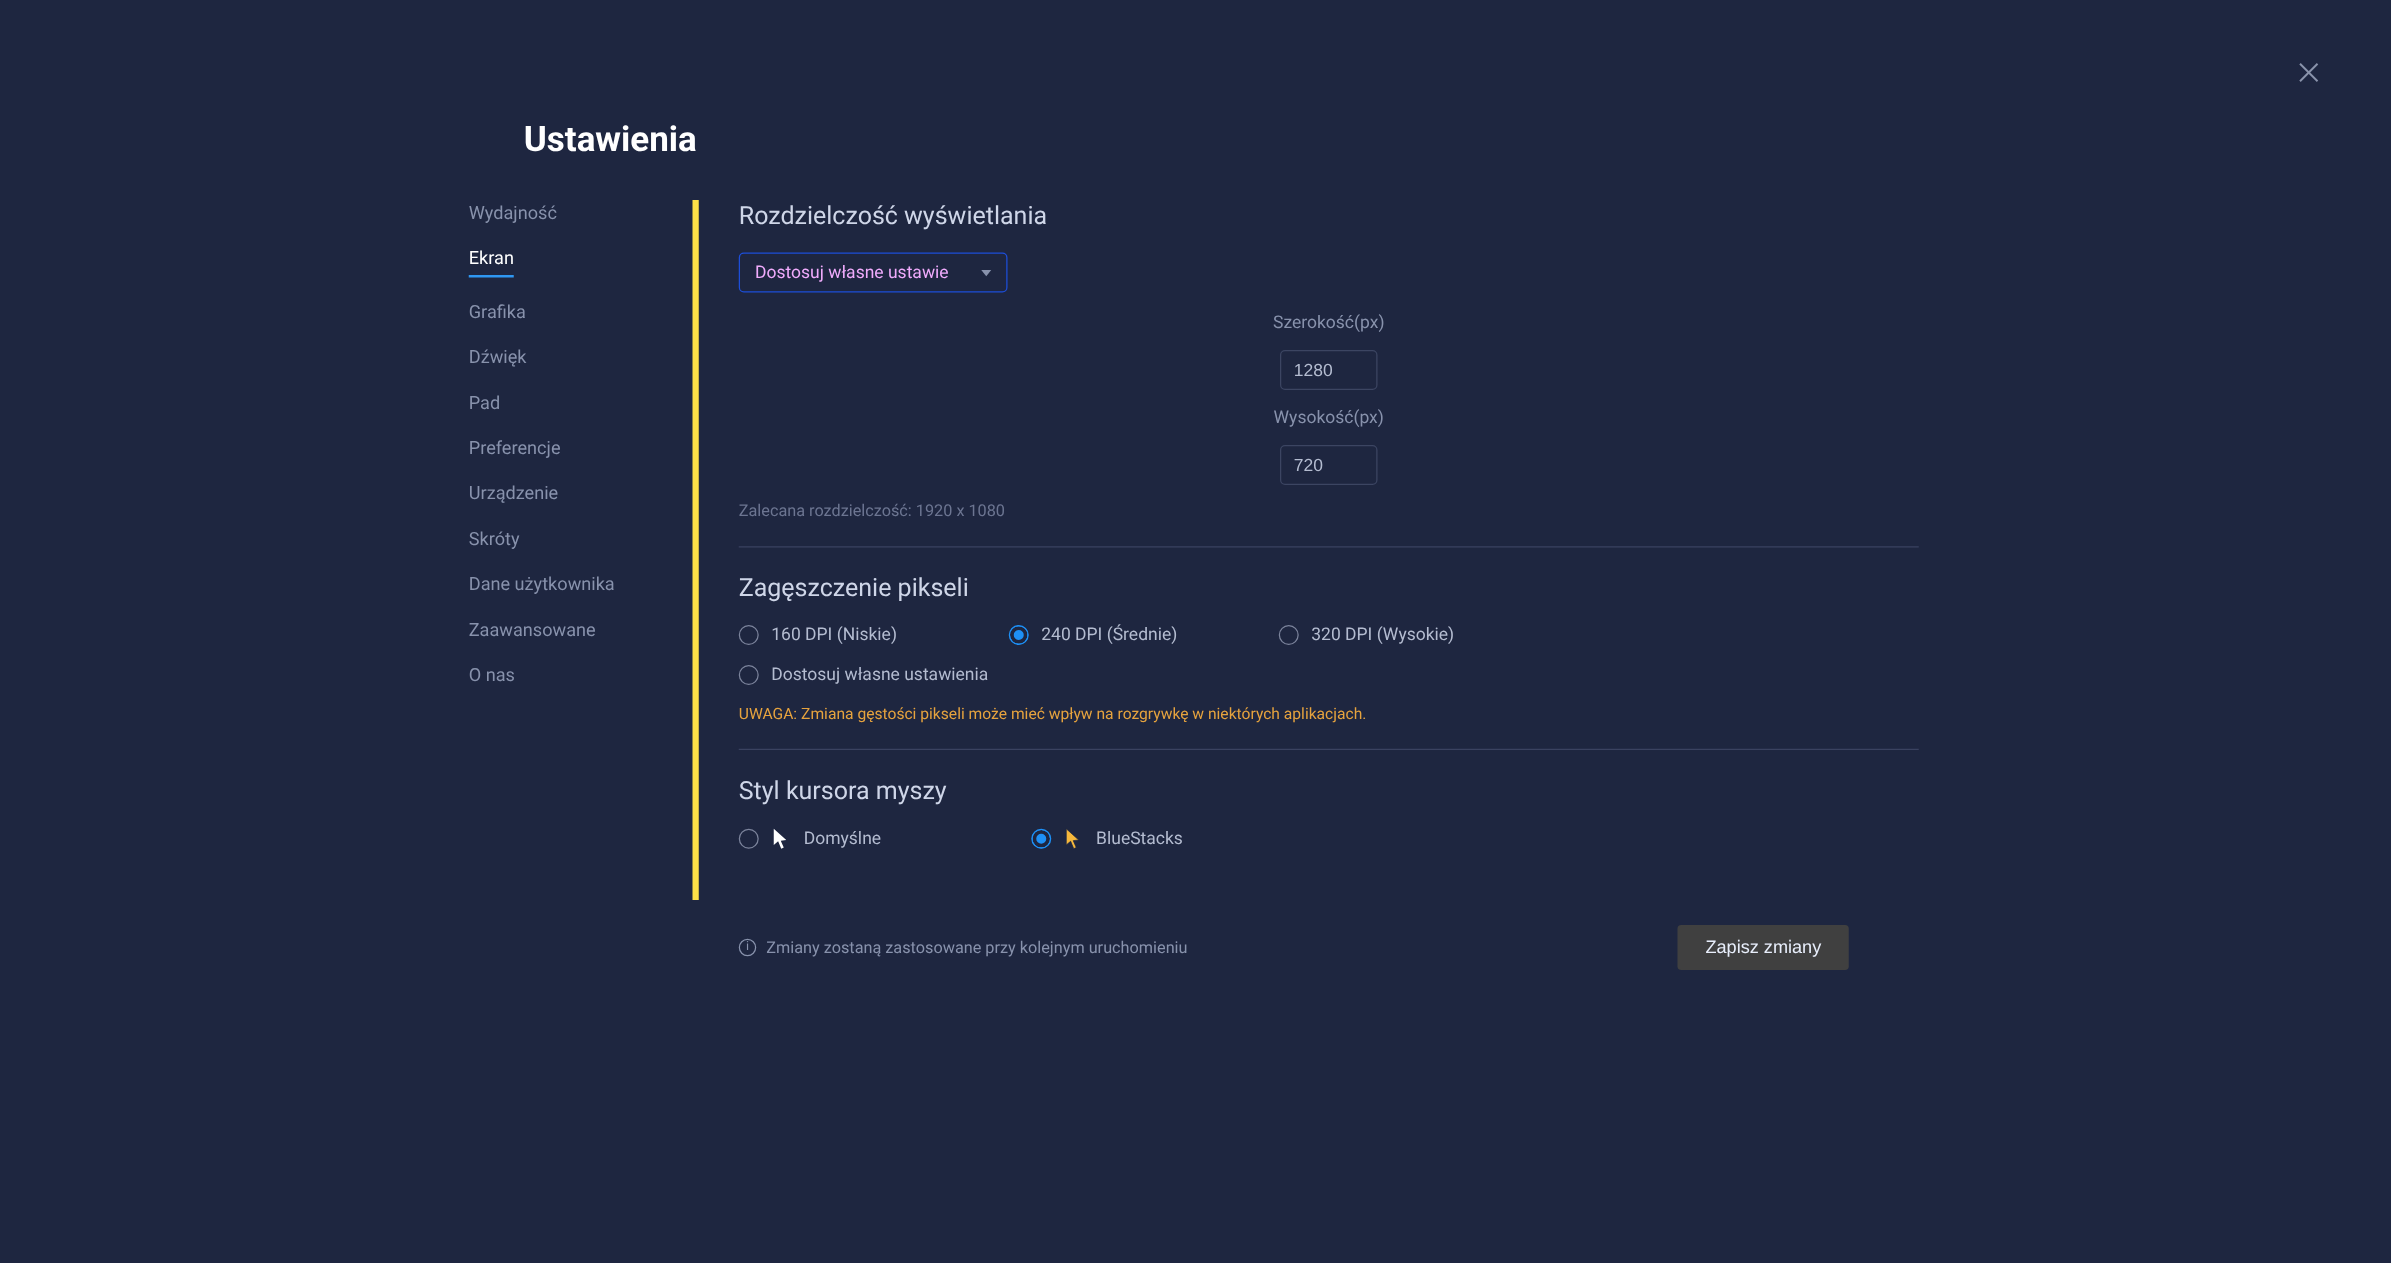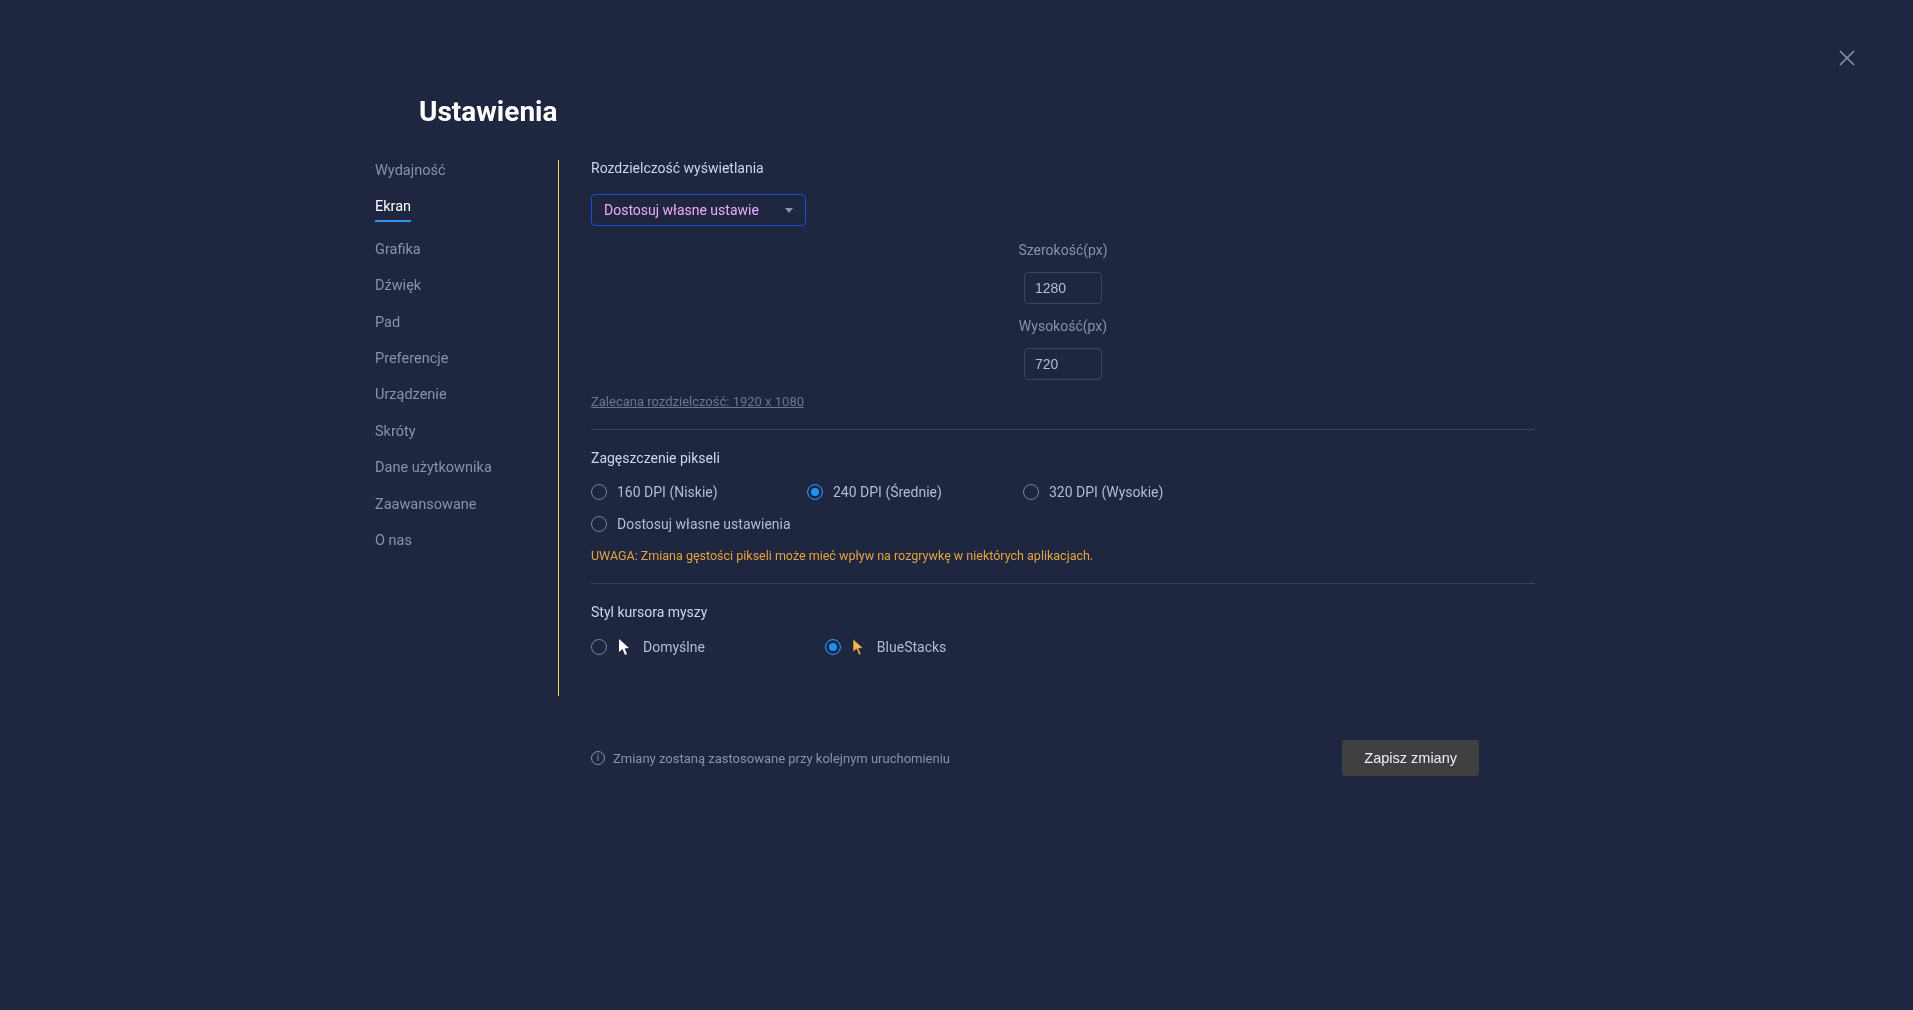--- a/index.html
+++ b/index.html
@@ -26,21 +26,21 @@
   .title {
     color: #ffffff;
     font-size: 28px;
     font-weight: 700;
     margin-bottom: 32px;
     margin-left: 44px;
   }
   .layout { display: flex; }
   .sidebar {
     width: 184px;
-    border-right: 1px solid #fde047;
+    border-right: 5px solid #fde047;
     padding-right: 24px;
   }
   .nav-item {
     color: #8892ac;
     font-size: 14.5px;
     margin-bottom: 17px;
     cursor: pointer;
     display: inline-block;
     line-height: 1.2;
   }
@@ -55,21 +55,21 @@
     position: relative;
   }
   .section {
     padding-bottom: 20px;
     margin-bottom: 20px;
     border-bottom: 1px solid #3a4260;
   }
   .section.last { border-bottom: none; }
   .section-title {
     color: #cfd6e8;
-    font-size: 14px;
+    font-size: 20px;
     margin-bottom: 18px;
   }
   .select-pill {
     display: inline-flex;
     align-items: center;
     border: 1px solid #1d4ed8;
     border-radius: 4px;
     padding: 7px 12px;
     font-size: 14px;
     color: #f0abfc;
@@ -94,21 +94,21 @@
   .dim-input {
     width: 78px;
     background: transparent;
     border: 1px solid #3c4562;
     border-radius: 4px;
     color: #b4bcd0;
     font-size: 14px;
     padding: 7px 10px;
     outline: none;
   }
-  .hint { color: #6c7591; font-size: 13px; text-decoration: underline; }
+  .hint { color: #6c7591; font-size: 13px; }
   .radio-grid {
     display: flex;
     flex-wrap: wrap;
     column-gap: 56px;
     row-gap: 16px;
     margin-bottom: 16px;
   }
   .radio-opt {
     display: flex;
     align-items: center;

